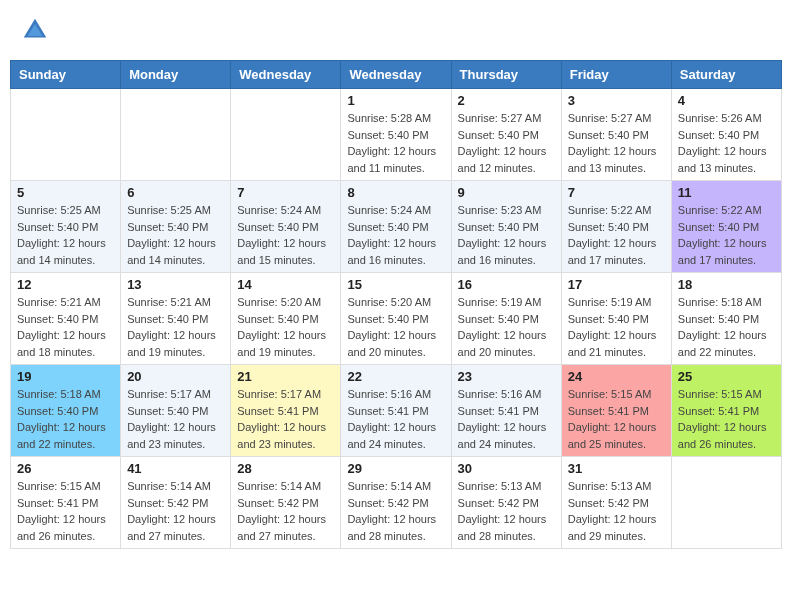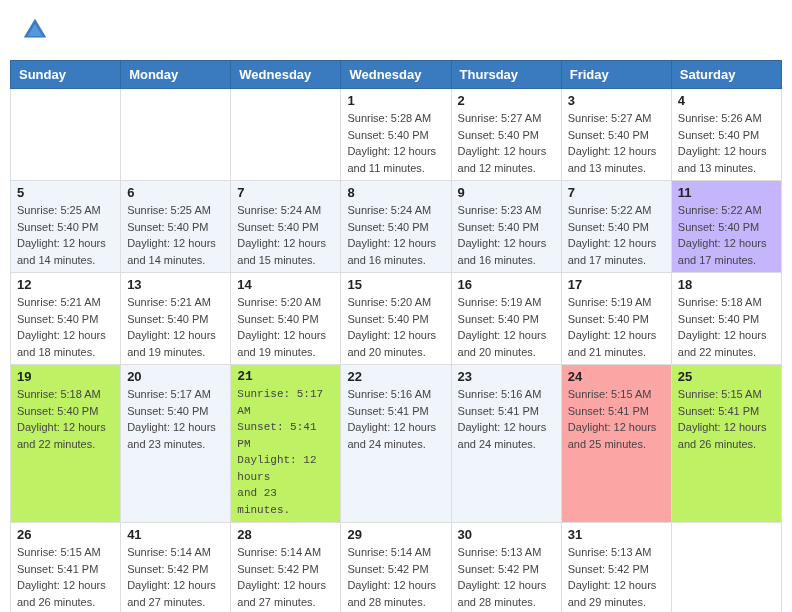--- a/index.html
+++ b/index.html
@@ -257,35 +257,35 @@
         </td>
         <td>
           <div class="day-number">18</div>
           <div class="day-info" style="white-space: pre-line;">Sunrise: 5:18 AM
 Sunset: 5:40 PM
 Daylight: 12 hours
 and 22 minutes.</div>
         </td>
       </tr>
       <tr>
-        <td style="background-color: #bef264; margin-left: 48px;">
+        <td style="background-color: #7dd3fc; margin-left: 48px;">
           <div class="day-number">19</div>
           <div class="day-info" style="white-space: pre-line;">Sunrise: 5:18 AM
 Sunset: 5:40 PM
 Daylight: 12 hours
 and 22 minutes.</div>
         </td>
         <td style="background-color: rgb(240, 245, 251);">
           <div class="day-number">20</div>
           <div class="day-info" style="white-space: pre-line;">Sunrise: 5:17 AM
 Sunset: 5:40 PM
 Daylight: 12 hours
 and 23 minutes.</div>
         </td>
-        <td style="background-color: #bef264; font-family: Liberation Mono, monospace;">
+        <td style="background-color: #fef9c3;">
           <div class="day-number">21</div>
           <div class="day-info" style="white-space: pre-line;">Sunrise: 5:17 AM
 Sunset: 5:41 PM
 Daylight: 12 hours
 and 23 minutes.</div>
         </td>
         <td style="background-color: rgb(240, 245, 251);">
           <div class="day-number">22</div>
           <div class="day-info" style="white-space: pre-line;">Sunrise: 5:16 AM
 Sunset: 5:41 PM

